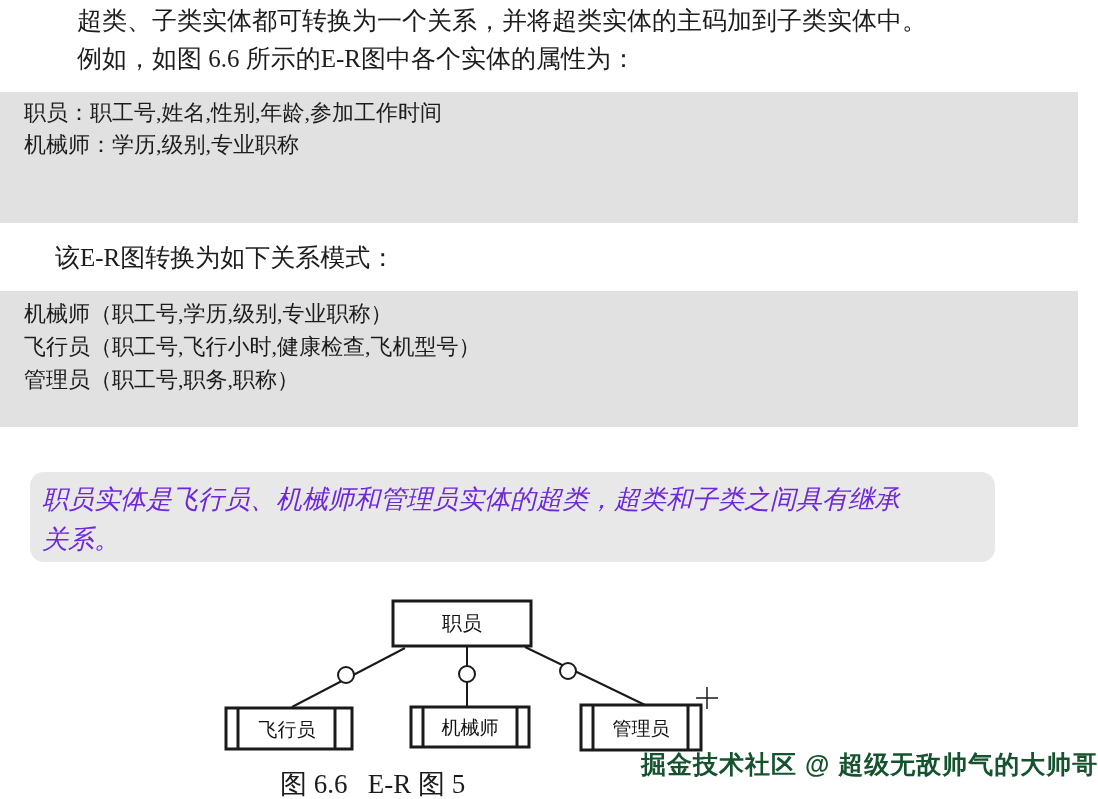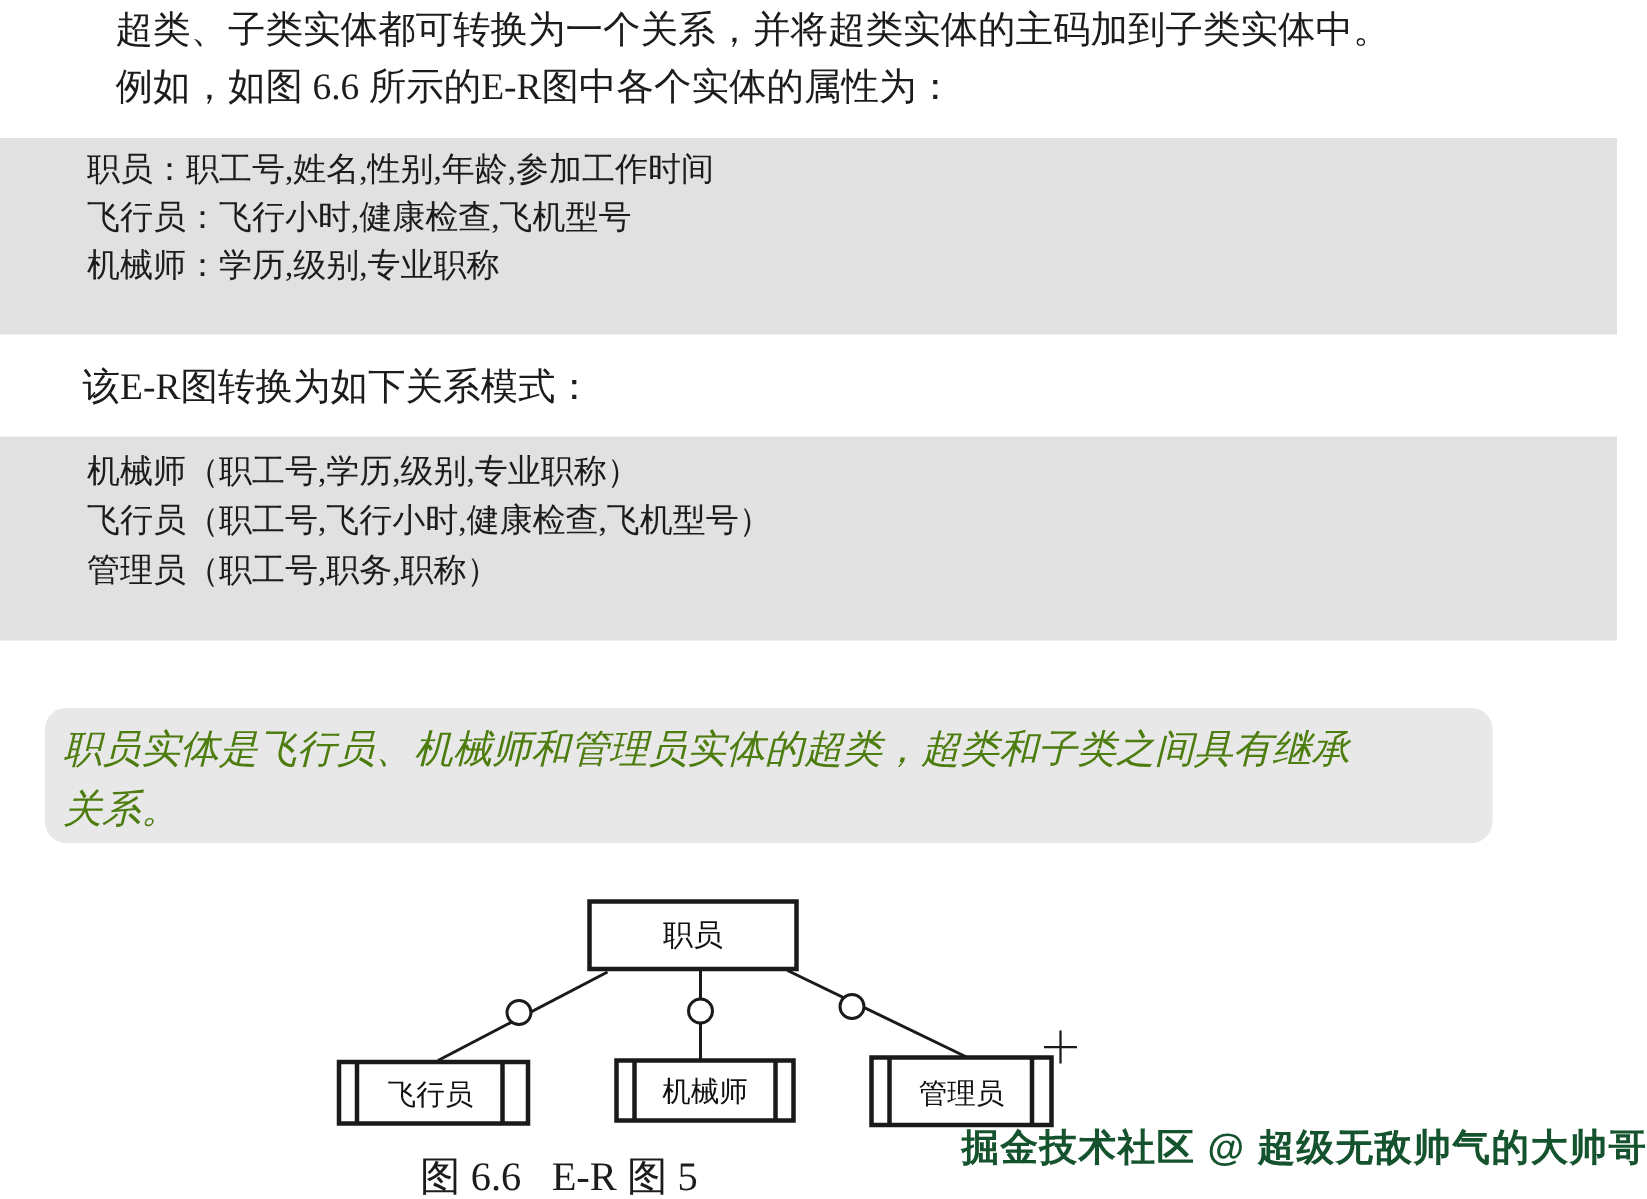--- a/index.html
+++ b/index.html
@@ -6,31 +6,31 @@
   body{
     width:1098px;height:799px;position:relative;background:#ffffff;overflow:hidden;
     font-family:"Liberation Serif","DejaVu Serif",serif;color:#1c1c1c;
   }
   .abs{position:absolute;}
   .intro-line{left:77px;font-size:25px;line-height:34px;white-space:pre;}
   #intro1{top:4px;}
   #intro2{top:42px;}
   .gray-block{
     left:0;width:1078px;background:#e1e1e1;
-    padding:5px 0 0 58px;box-sizing:border-box;
+    padding:5px 0 0 24px;box-sizing:border-box;
     font-size:22px;line-height:32px;
   }
   #attr-block{top:92px;height:131px;}
   #rel-block{top:291px;height:136px;line-height:33px;padding-top:6px;}
   .block-line{white-space:pre;}
   #transition{left:55px;top:241px;font-size:25px;white-space:pre;text-align:center;}
   #note-box{
     left:30px;top:472px;width:965px;height:90px;background:#e8e8e8;
     border-radius:14px;box-sizing:border-box;padding:8px 14px 0 12px;
-    font-style:italic;font-size:26px;line-height:40px;color:#4d7c0f;
+    font-style:italic;font-size:26px;line-height:40px;color:#6d28d9;
   }
   #diagram-svg{left:200px;top:588px;}
   #caption{left:280px;top:766px;width:400px;text-align:left;font-size:27px;white-space:pre;}
   #watermark{
     left:641px;top:748px;font-family:"Liberation Sans","DejaVu Sans",sans-serif;
     font-weight:bold;font-size:25px;letter-spacing:1px;color:#14532d;
     text-shadow:2px 2px 0 #ffffff;white-space:pre;
   }
   svg text{
     font-family:"Liberation Serif","DejaVu Serif",serif;
@@ -38,21 +38,20 @@
   }
 </style>
 </head>
 <body>
 
 <div class="abs intro-line" id="intro1">超类、子类实体都可转换为一个关系，并将超类实体的主码加到子类实体中。</div>
 <div class="abs intro-line" id="intro2">例如，如图 6.6 所示的E-R图中各个实体的属性为：</div>
 
 <div class="abs gray-block" id="attr-block">
   <div class="block-line">职员：职工号,姓名,性别,年龄,参加工作时间</div>
-  <div class="block-line">飞行员：飞行小时,健康检查,飞机型号</div>
   <div class="block-line">机械师：学历,级别,专业职称</div>
 </div>
 
 <div class="abs" id="transition">该E-R图转换为如下关系模式：</div>
 
 <div class="abs gray-block" id="rel-block">
   <div class="block-line">机械师（职工号,学历,级别,专业职称）</div>
   <div class="block-line">飞行员（职工号,飞行小时,健康检查,飞机型号）</div>
   <div class="block-line">管理员（职工号,职务,职称）</div>
 </div>

